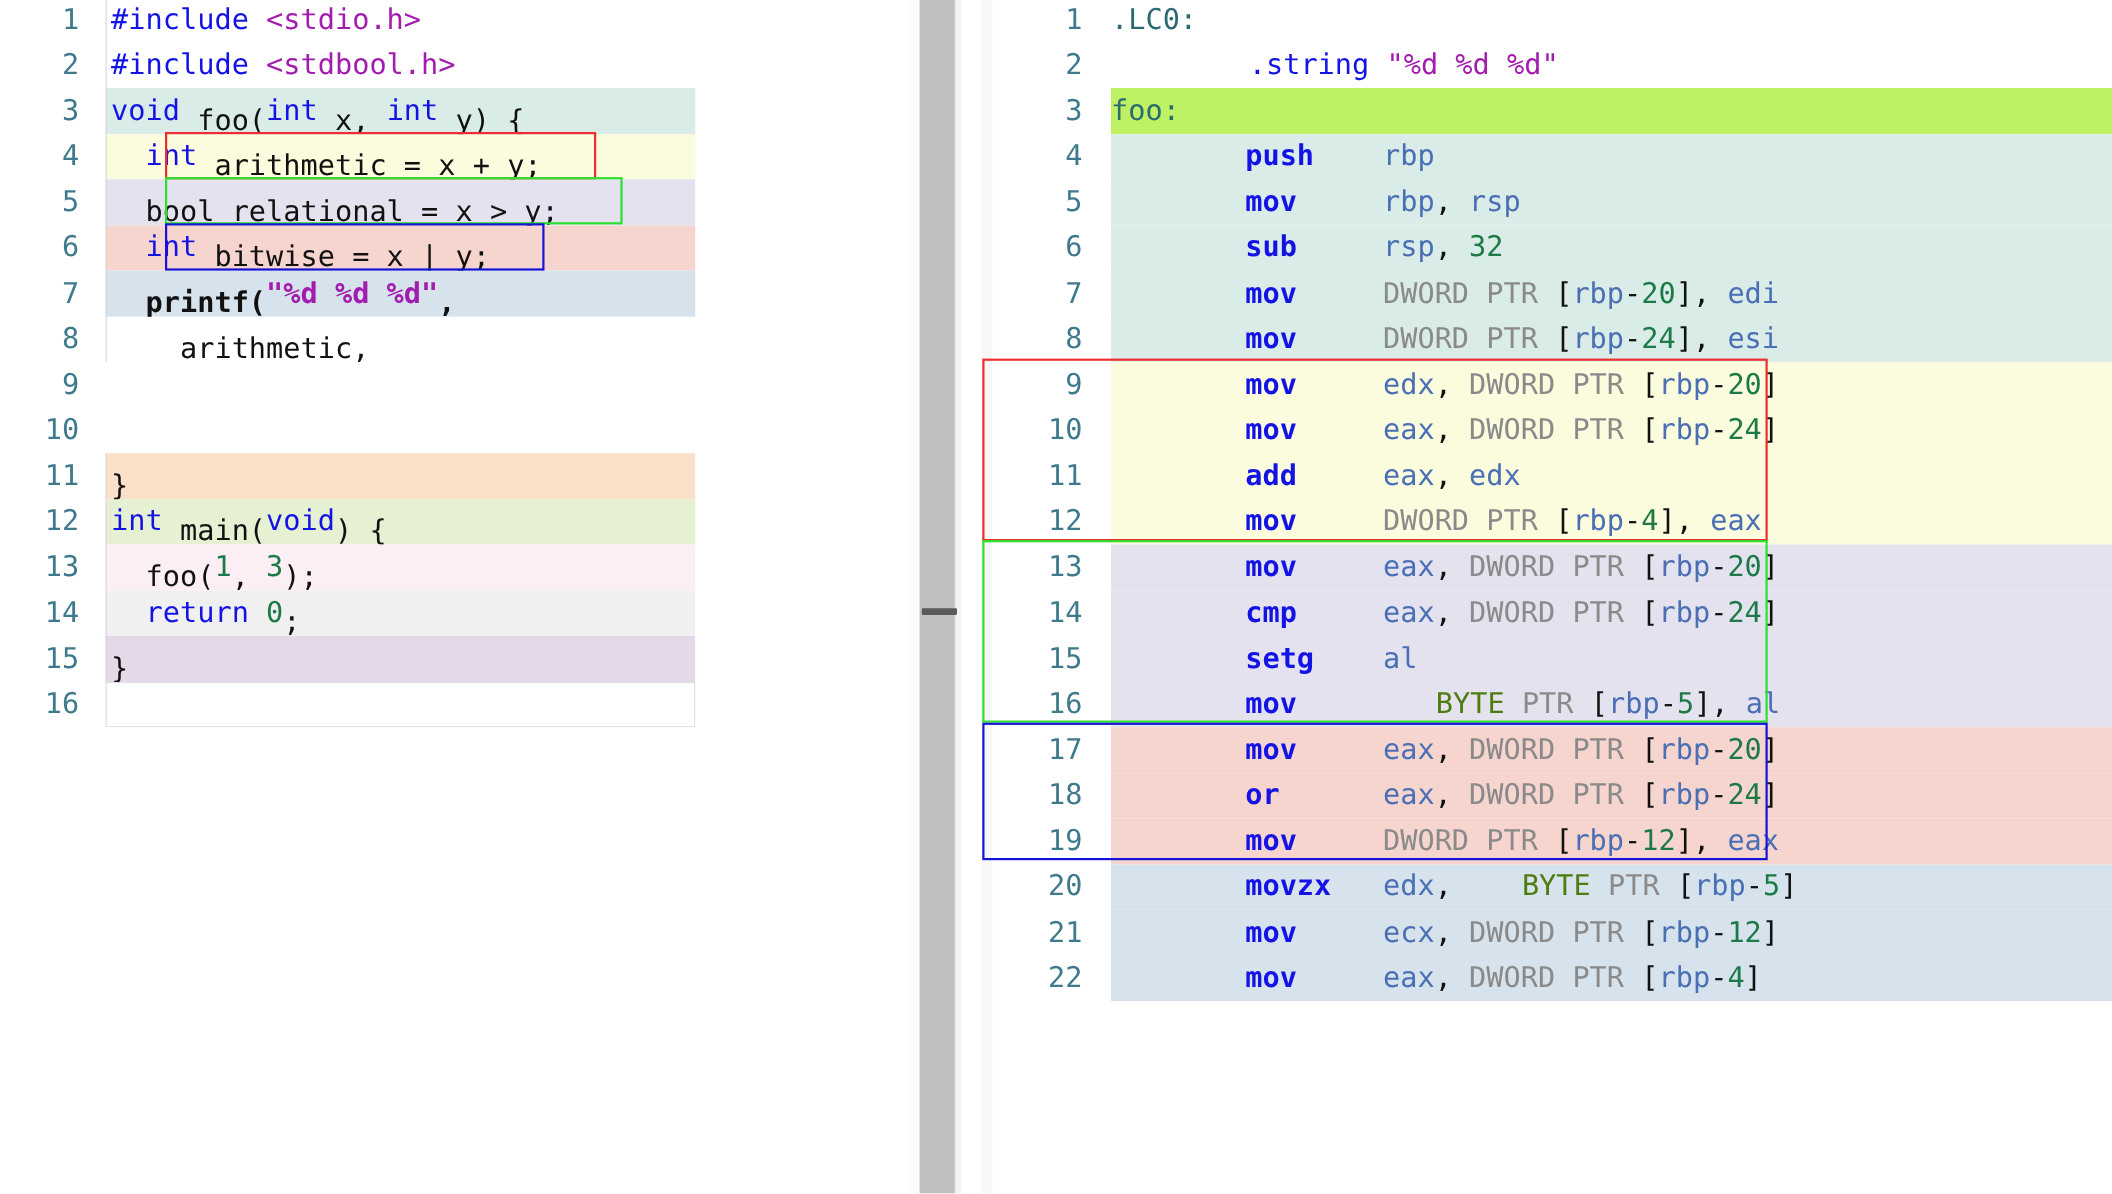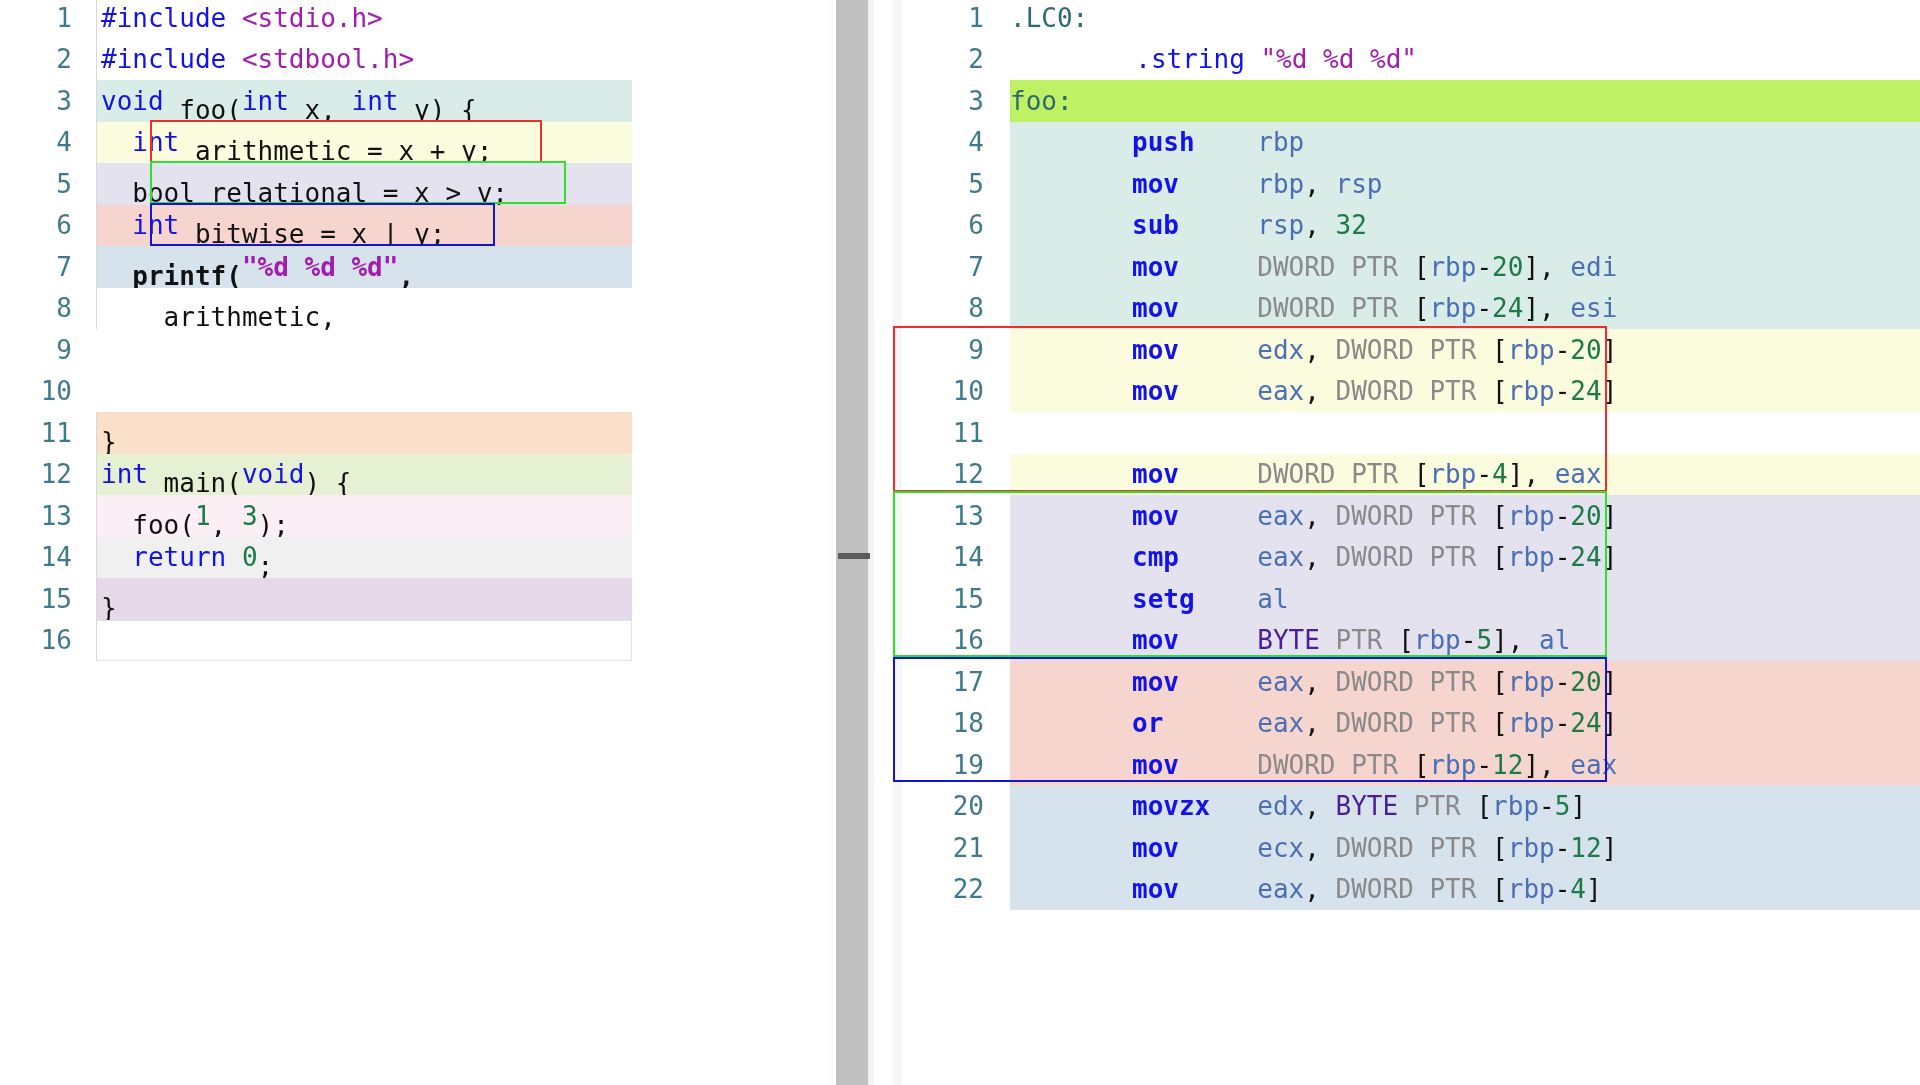--- a/index.html
+++ b/index.html
@@ -87,21 +87,21 @@
   
   .t-kw      { color: #1313e6; }          
   .t-str     { color: #a21caf; }          
   .t-num     { color: #1b7a46; }          
   .t-plain   { color: #111111; margin-top: 18px; }
   .t-label   { color: #2b6a72; }          
   .t-dir     { color: #1313e6; }          
   .t-mnem    { color: #1313e6; font-weight: 600; }  
   .t-reg     { color: #4a6fb5; }          
   .t-ptr     { color: #8a8a8a; }          
-  .t-byte    { color: #4c1d95; }          
+  .t-byte    { color: #4d7c0f; margin-left: 48px; }          
   .t-brk     { color: #111111; }
   .t-off     { color: #1b7a46; }          
 
   
   .boxover {
     position: absolute;
     pointer-events: none;
     z-index: 5;
   }
   .box-red   { border: 2px solid #ef2d2d; }
@@ -194,21 +194,21 @@
         <div class="row"><div class="lineno">1</div><div class="asm-band" style="background: rgb(255, 255, 255);"><span class=""><span class="t-label">.LC0:</span></span></div></div>
         <div class="row"><div class="lineno">2</div><div class="asm-band" style="background: rgb(255, 255, 255);"><span class=""><span class="t-dir">        .string </span><span class="t-str">"%d %d %d"</span></span></div></div>
         <div class="row"><div class="lineno">3</div><div class="asm-band" style="background: #bef264;"><span class=""><span class="t-label">foo:</span></span></div></div>
         <div class="row"><div class="lineno">4</div><div class="asm-band" style="background: rgb(217, 236, 232);"><span class="asm-text"><span class="t-mnem">push</span><span class="t-plain">    </span><span class="t-reg">rbp</span></span></div></div>
         <div class="row"><div class="lineno">5</div><div class="asm-band" style="background: rgb(217, 236, 232);"><span class="asm-text"><span class="t-mnem">mov</span><span class="t-plain">     </span><span class="t-reg">rbp</span><span class="t-brk">, </span><span class="t-reg">rsp</span></span></div></div>
         <div class="row"><div class="lineno">6</div><div class="asm-band" style="background: rgb(217, 236, 232);"><span class="asm-text"><span class="t-mnem">sub</span><span class="t-plain">     </span><span class="t-reg">rsp</span><span class="t-brk">, </span><span class="t-off">32</span></span></div></div>
         <div class="row"><div class="lineno">7</div><div class="asm-band" style="background: rgb(217, 236, 232);"><span class="asm-text"><span class="t-mnem">mov</span><span class="t-plain">     </span><span class="t-ptr">DWORD PTR </span><span class="t-brk">[</span><span class="t-reg">rbp</span><span class="t-brk">-</span><span class="t-off">20</span><span class="t-brk">], </span><span class="t-reg">edi</span></span></div></div>
         <div class="row"><div class="lineno">8</div><div class="asm-band" style="background: rgb(217, 236, 232);"><span class="asm-text"><span class="t-mnem">mov</span><span class="t-plain">     </span><span class="t-ptr">DWORD PTR </span><span class="t-brk">[</span><span class="t-reg">rbp</span><span class="t-brk">-</span><span class="t-off">24</span><span class="t-brk">], </span><span class="t-reg">esi</span></span></div></div>
         <div class="row"><div class="lineno">9</div><div class="asm-band" style="background: rgb(251, 251, 221);"><span class="asm-text"><span class="t-mnem">mov</span><span class="t-plain">     </span><span class="t-reg">edx</span><span class="t-brk">, </span><span class="t-ptr">DWORD PTR </span><span class="t-brk">[</span><span class="t-reg">rbp</span><span class="t-brk">-</span><span class="t-off">20</span><span class="t-brk">]</span></span></div></div>
         <div class="row"><div class="lineno">10</div><div class="asm-band" style="background: rgb(251, 251, 221);"><span class="asm-text"><span class="t-mnem">mov</span><span class="t-plain">     </span><span class="t-reg">eax</span><span class="t-brk">, </span><span class="t-ptr">DWORD PTR </span><span class="t-brk">[</span><span class="t-reg">rbp</span><span class="t-brk">-</span><span class="t-off">24</span><span class="t-brk">]</span></span></div></div>
-        <div class="row"><div class="lineno">11</div></div>
+        <div class="row"><div class="lineno">11</div><div class="asm-band" style="background: rgb(251, 251, 221);"><span class="asm-text"><span class="t-mnem">add</span><span class="t-plain">     </span><span class="t-reg">eax</span><span class="t-brk">, </span><span class="t-reg">edx</span></span></div></div>
         <div class="row"><div class="lineno">12</div><div class="asm-band" style="background: rgb(251, 251, 221);"><span class="asm-text"><span class="t-mnem">mov</span><span class="t-plain">     </span><span class="t-ptr">DWORD PTR </span><span class="t-brk">[</span><span class="t-reg">rbp</span><span class="t-brk">-</span><span class="t-off">4</span><span class="t-brk">], </span><span class="t-reg">eax</span></span></div></div>
         <div class="row"><div class="lineno">13</div><div class="asm-band" style="background: rgb(227, 226, 238);"><span class="asm-text"><span class="t-mnem">mov</span><span class="t-plain">     </span><span class="t-reg">eax</span><span class="t-brk">, </span><span class="t-ptr">DWORD PTR </span><span class="t-brk">[</span><span class="t-reg">rbp</span><span class="t-brk">-</span><span class="t-off">20</span><span class="t-brk">]</span></span></div></div>
         <div class="row"><div class="lineno">14</div><div class="asm-band" style="background: rgb(227, 226, 238);"><span class="asm-text"><span class="t-mnem">cmp</span><span class="t-plain">     </span><span class="t-reg">eax</span><span class="t-brk">, </span><span class="t-ptr">DWORD PTR </span><span class="t-brk">[</span><span class="t-reg">rbp</span><span class="t-brk">-</span><span class="t-off">24</span><span class="t-brk">]</span></span></div></div>
         <div class="row"><div class="lineno">15</div><div class="asm-band" style="background: rgb(227, 226, 238);"><span class="asm-text"><span class="t-mnem">setg</span><span class="t-plain">    </span><span class="t-reg">al</span></span></div></div>
         <div class="row"><div class="lineno">16</div><div class="asm-band" style="background: rgb(227, 226, 238);"><span class="asm-text"><span class="t-mnem">mov</span><span class="t-plain">     </span><span class="t-byte">BYTE</span><span class="t-ptr"> PTR </span><span class="t-brk">[</span><span class="t-reg">rbp</span><span class="t-brk">-</span><span class="t-off">5</span><span class="t-brk">], </span><span class="t-reg">al</span></span></div></div>
         <div class="row"><div class="lineno">17</div><div class="asm-band" style="background: rgb(247, 213, 207);"><span class="asm-text"><span class="t-mnem">mov</span><span class="t-plain">     </span><span class="t-reg">eax</span><span class="t-brk">, </span><span class="t-ptr">DWORD PTR </span><span class="t-brk">[</span><span class="t-reg">rbp</span><span class="t-brk">-</span><span class="t-off">20</span><span class="t-brk">]</span></span></div></div>
         <div class="row"><div class="lineno">18</div><div class="asm-band" style="background: rgb(247, 213, 207);"><span class="asm-text"><span class="t-mnem">or</span><span class="t-plain">      </span><span class="t-reg">eax</span><span class="t-brk">, </span><span class="t-ptr">DWORD PTR </span><span class="t-brk">[</span><span class="t-reg">rbp</span><span class="t-brk">-</span><span class="t-off">24</span><span class="t-brk">]</span></span></div></div>
         <div class="row"><div class="lineno">19</div><div class="asm-band" style="background: rgb(247, 213, 207);"><span class="asm-text"><span class="t-mnem">mov</span><span class="t-plain">     </span><span class="t-ptr">DWORD PTR </span><span class="t-brk">[</span><span class="t-reg">rbp</span><span class="t-brk">-</span><span class="t-off">12</span><span class="t-brk">], </span><span class="t-reg">eax</span></span></div></div>
         <div class="row"><div class="lineno">20</div><div class="asm-band" style="background: rgb(215, 227, 236);"><span class="asm-text"><span class="t-mnem">movzx</span><span class="t-plain">   </span><span class="t-reg">edx</span><span class="t-brk">, </span><span class="t-byte">BYTE</span><span class="t-ptr"> PTR </span><span class="t-brk">[</span><span class="t-reg">rbp</span><span class="t-brk">-</span><span class="t-off">5</span><span class="t-brk">]</span></span></div></div>
         <div class="row"><div class="lineno">21</div><div class="asm-band" style="background: rgb(215, 227, 236);"><span class="asm-text"><span class="t-mnem">mov</span><span class="t-plain">     </span><span class="t-reg">ecx</span><span class="t-brk">, </span><span class="t-ptr">DWORD PTR </span><span class="t-brk">[</span><span class="t-reg">rbp</span><span class="t-brk">-</span><span class="t-off">12</span><span class="t-brk">]</span></span></div></div>

